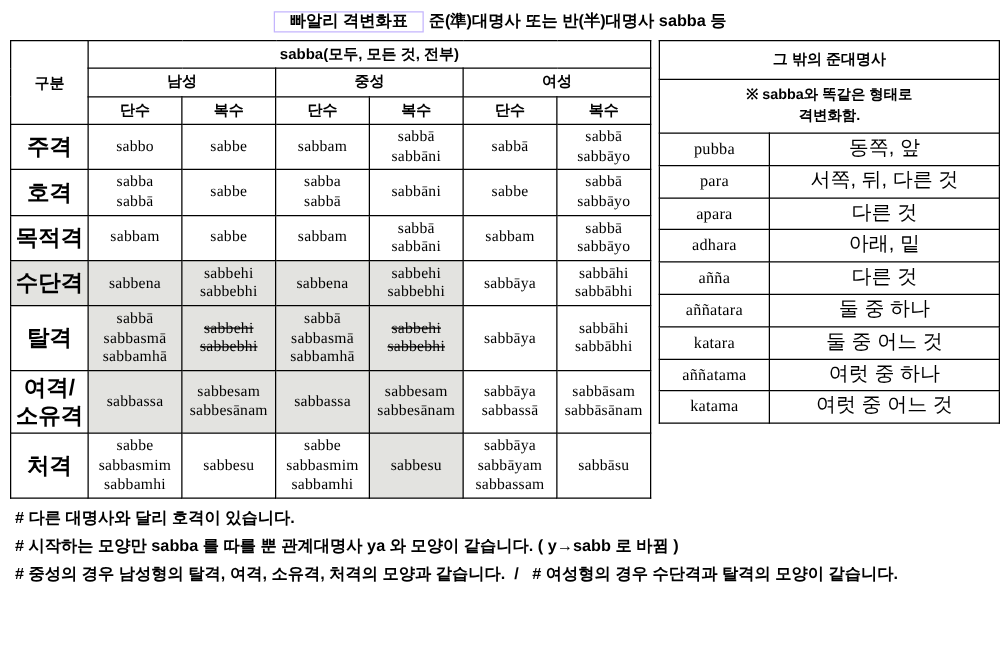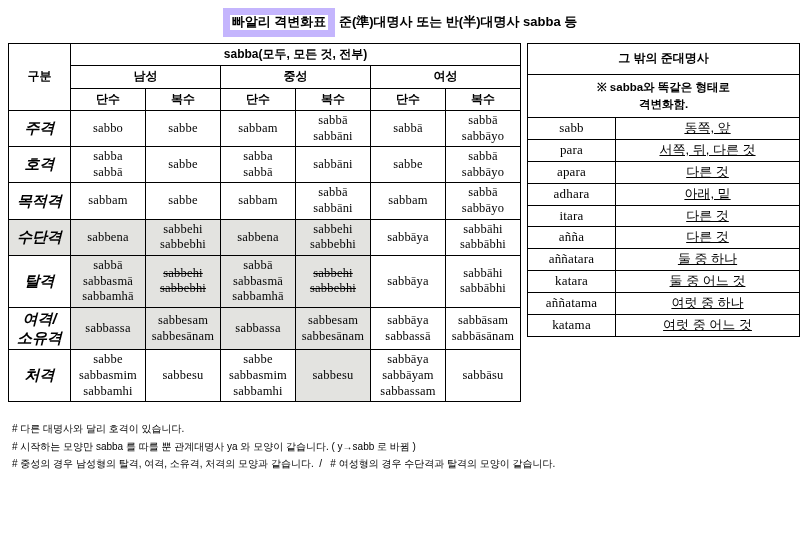--- a/index.html
+++ b/index.html
@@ -22,22 +22,22 @@
     padding: 6px 8px 4px 8px;
   }
   .title-row {
     text-align: center;
     font-size: 13px;
     font-weight: bold;
     letter-spacing: 0px;
     padding: 2px 0 6px 0;
   }
   .title-tag {
-    border: 7px solid #c4b5fd;
-    padding: 0 2px;
+    border: 1px solid #c4b5fd;
+    padding: 0 12px;
     display: inline-block;
     line-height: 1.15;
   }
   .tables-wrap {
     display: flex;
     align-items: flex-start;
     gap: 0px;
   }
   table {
     border-collapse: collapse;
@@ -57,22 +57,21 @@
   #main-table td {
     font-size: 11.5px;
     line-height: 1.25;
   }
   #main-table .hdr {
     font-weight: bold;
     font-size: 12px;
   }
   #main-table .rowlabel {
     font-weight: bold;
-    font-size: 15px;
-    font-style: italic;
+    font-size: 18px;
   }
   #main-table .lat {
     font-family: "Liberation Serif", serif;
     font-size: 12.5px;
     letter-spacing: .2px;
   }
   .shade {
     background: #e3e3e0;
   }
   .strike {
@@ -97,28 +96,28 @@
     font-size: 11.5px;
     line-height: 1.45;
     padding: 3px 6px;
   }
   #extra-table .lat {
     font-family: "Liberation Serif", serif;
     font-size: 13px;
     letter-spacing: .2px;
   }
   #extra-table .mean {
+    font-size: 16px;
+  }
+  .footnotes {
+    margin-top: 4px;
     font-size: 13px;
-    text-decoration: underline;
-  }
-  .footnotes {
-    margin-top: 18px;
-    font-size: 10px;
     line-height: 1.75;
     padding-left: 4px;
+    font-weight: bold;
   }
   .footnotes div {
     white-space: pre;
   }
   .cell-lines span {
     display: block;
   }
 </style>
 </head>
 <body>
@@ -233,38 +232,34 @@
       </colgroup>
       <tbody>
         <tr>
           <td class="hdr" colspan="2" style="height:26px">그 밖의 준대명사</td>
         </tr>
         <tr>
           <td class="note" colspan="2" style="height:36px"><span class="cell-lines"><span>※ sabba와 똑같은 형태로</span><span>격변화함.</span></span></td>
         </tr>
 
       <tr>
-            <td class="lat">sabb</td>
+            <td class="lat">pubba</td>
             <td class="mean">동쪽, 앞</td>
           </tr>
           <tr>
             <td class="lat">para</td>
             <td class="mean">서쪽, 뒤, 다른 것</td>
           </tr>
           <tr>
             <td class="lat">apara</td>
             <td class="mean">다른 것</td>
           </tr>
           <tr>
             <td class="lat">adhara</td>
             <td class="mean">아래, 밑</td>
-          </tr>
-          <tr>
-            <td class="lat">itara</td>
-            <td class="mean">다른 것</td>
           </tr>
           <tr>
             <td class="lat">añña</td>
             <td class="mean">다른 것</td>
           </tr>
           <tr>
             <td class="lat">aññatara</td>
             <td class="mean">둘 중 하나</td>
           </tr>
           <tr>

